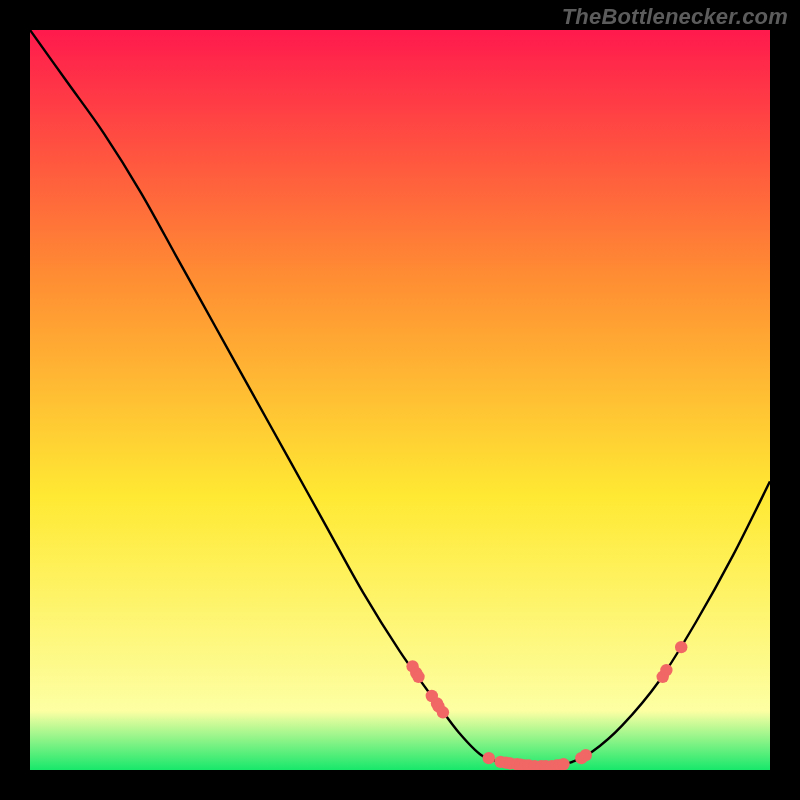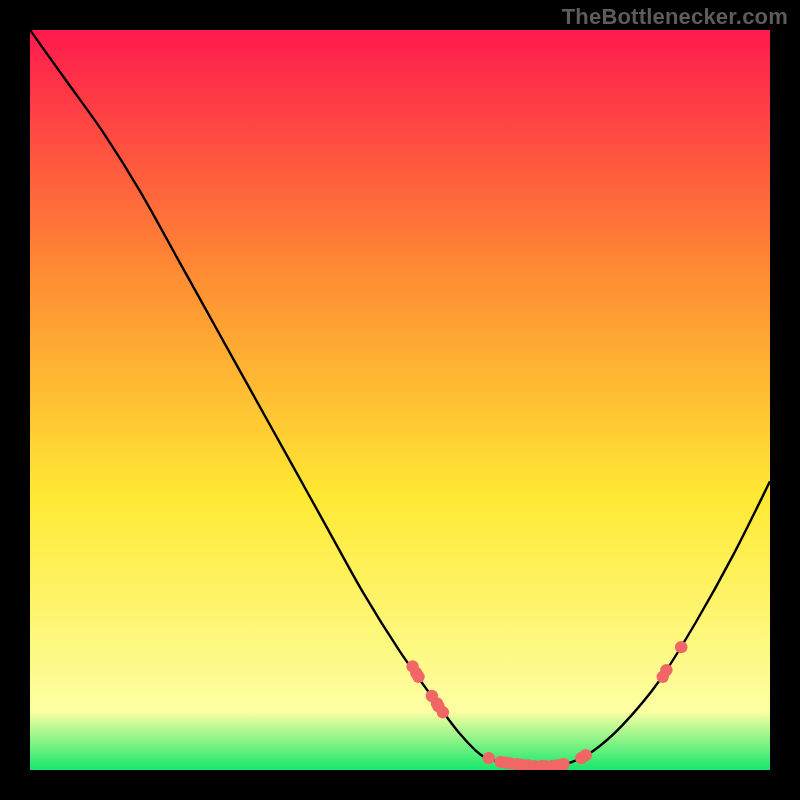--- a/index.html
+++ b/index.html
@@ -20,20 +20,21 @@
   .watermark {
     position: absolute;
     top: 4px;
     right: 12px;
     color: #5c5c5c;
     font-size: 22px;
     font-weight: 600;
     letter-spacing: 0.2px;
     z-index: 3;
     user-select: none;
+    font-style: italic;
   }
   svg.plot {
     position: absolute;
     top: 30px;
     left: 30px;
     width: 740px;
     height: 740px;
   }
 </style>
 </head>

